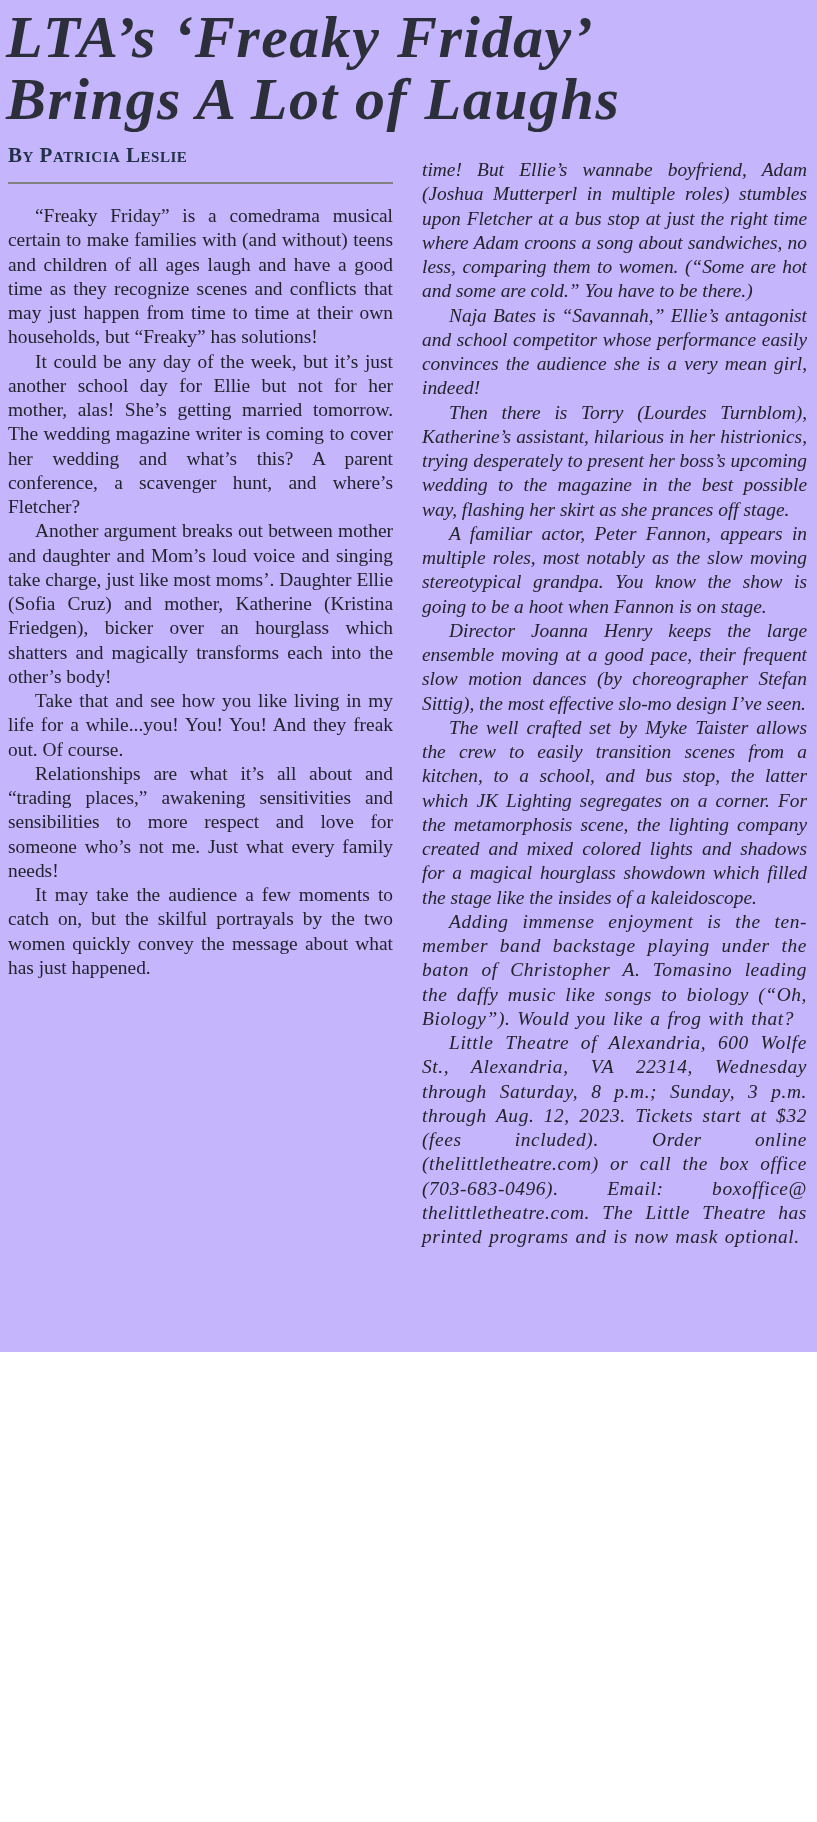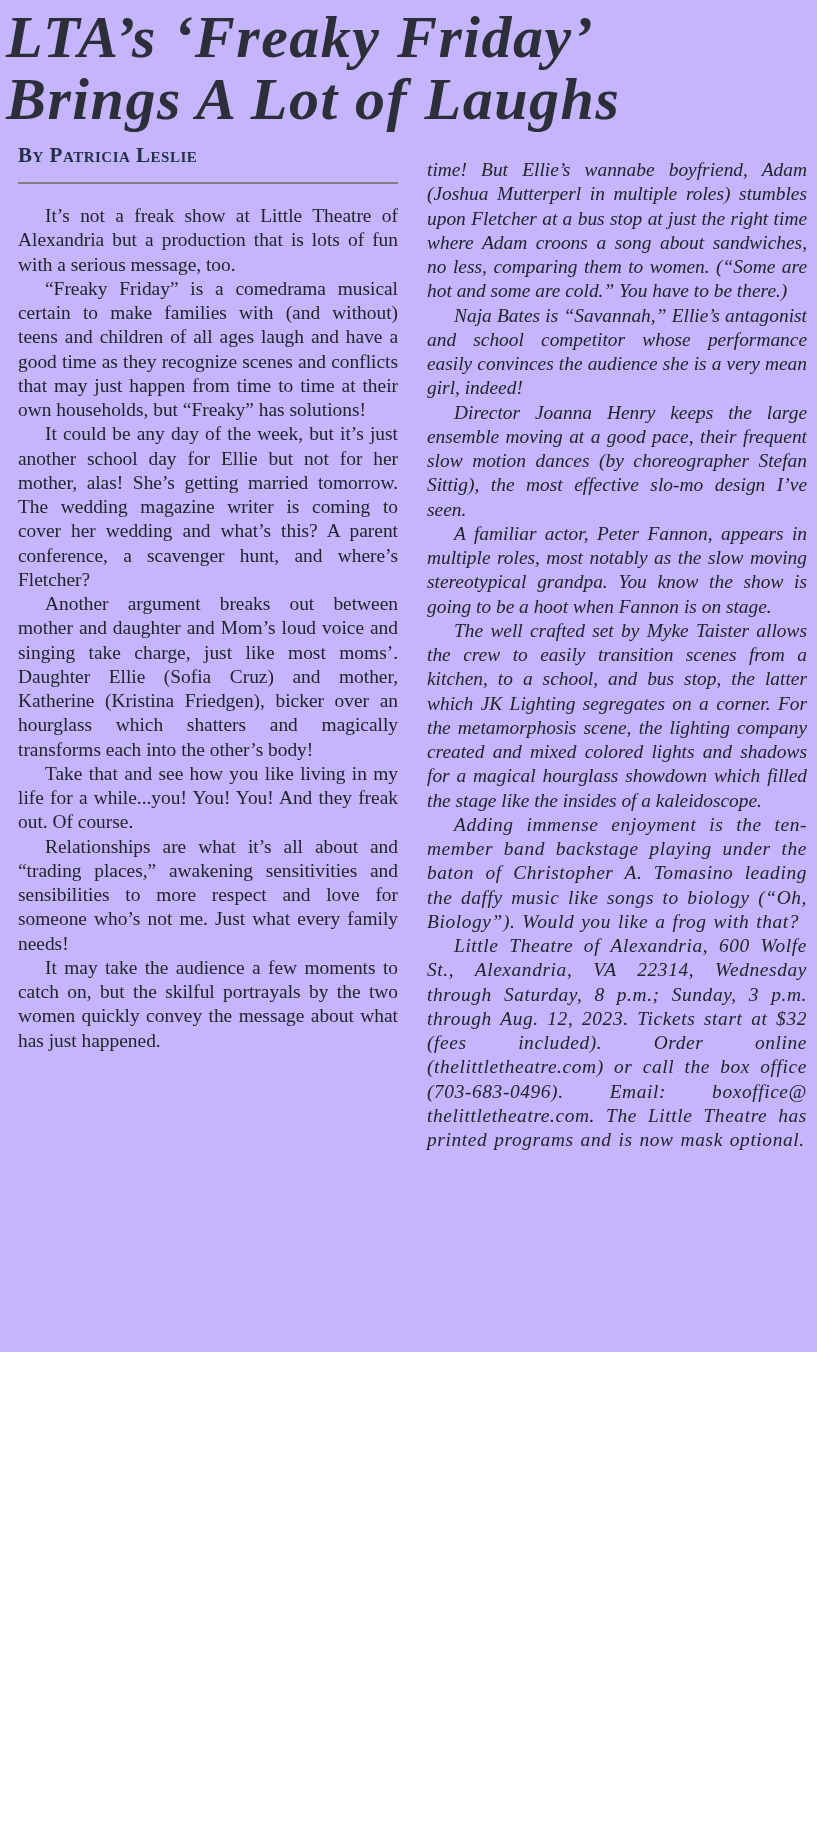--- a/index.html
+++ b/index.html
@@ -8,21 +8,21 @@
     background:#c4b5fd; font-family:"Liberation Serif", serif;
   }
   .headline {
     margin:0; padding:6px 8px 0 6px;
     font-style:italic; font-weight:600;
     font-size:60px; line-height:62px; letter-spacing:1.5px;
     color:#2c2f3a;
   }
   .columns {
     display:flex; gap:29px;
-    margin:4px 10px 0 18px;
+    margin:4px 10px 0 8px;
     height:1246px; overflow:hidden;
   }
   .col { flex:1 1 0; min-width:0; }
   .byline {
     margin-top:8px;
     font-variant:small-caps; font-weight:bold;
     font-size:21px; line-height:26px; letter-spacing:.5px;
     color:#223147;
   }
   .byline-rule { border:0; border-top:2px solid #818181; margin:14px 0 0; }
@@ -57,35 +57,35 @@
 
 <div class="page">
 
   <h1 class="headline"><span>LTA’s ‘Freaky Friday’</span><br><span>Brings A Lot of Laughs</span></h1>
 
   <div class="columns">
     <div class="col col-left">
       <div class="byline">By Patricia Leslie</div>
       <hr class="byline-rule">
       <div class="paras">
-          <p>It’s not a freak show at Little Theatre of Alexandria but a production that is lots of fun with a serious message, too.</p>
           <p>“Freaky Friday” is a comedrama musical certain to make families with (and without) teens and children of all ages laugh and have a good time as they recognize scenes and conflicts that may just happen from time to time at their own households, but “Freaky” has solutions!</p>
           <p>It could be any day of the week, but it’s just another school day for Ellie but not for her mother, alas!  She’s getting married tomorrow. The wedding magazine writer is coming to cover her wedding and what’s this? A parent conference, a scavenger hunt, and where’s Fletcher?</p>
           <p>Another argument breaks out between mother and daughter and Mom’s loud voice and singing take charge, just like most moms’. Daughter Ellie (Sofia Cruz)  and mother, Katherine (Kristina Friedgen), bicker over an hourglass which shatters and magically transforms each into the other’s body!</p>
           <p>Take that and see how you like living in my life for a while...you!  You!  You! And they freak out.  Of course.</p>
           <p>Relationships are what it’s all about and “trading places,” awakening sensitivities and sensibilities to more respect and love for someone who’s not me. Just what every family needs!</p>
           <p>It may take the audience a few moments to catch on, but the skilful portrayals by the two women quickly convey the message about what has just happened.</p>
         </div>
     </div>
     <div class="col col-right">
       <div class="paras">
           <p class="no-indent">time!  But Ellie’s wannabe boyfriend, Adam (Joshua Mutterperl in multiple roles) stumbles upon Fletcher at a bus stop at just the right time where Adam croons a song about sandwiches, no less, comparing them to women. (“Some are hot and some are cold.” You have to be there.)</p>
           <p>Naja Bates is “Savannah,” Ellie’s antagonist and school competitor whose performance easily convinces the audience she is a very mean girl, indeed!</p>
+          <p>Then there is Torry (Lourdes Turnblom), Katherine’s assistant, hilarious in her histrionics, trying desperately to present her boss’s upcoming wedding to the magazine in the best possible way, flashing her skirt as she prances off stage.</p>
+          <p>A familiar actor, Peter Fannon, appears in multiple roles, most notably as the slow moving stereotypical grandpa. You know the show is going to be a hoot when Fannon is on stage.</p>
           <p>Director Joanna Henry keeps the large ensemble moving at a good pace, their frequent slow motion dances (by choreographer Stefan Sittig), the most effective slo-mo design I’ve seen.</p>
-          <p>A familiar actor, Peter Fannon, appears in multiple roles, most notably as the slow moving stereotypical grandpa. You know the show is going to be a hoot when Fannon is on stage.</p>
           <p>The well crafted set by Myke Taister allows the crew to easily transition scenes from a kitchen, to a school, and bus stop, the latter which JK Lighting segregates on a corner. For the metamorphosis scene, the lighting company created and mixed colored lights and shadows for a magical hourglass showdown which filled the stage like the insides of a kaleidoscope.</p>
           <p class="spaced">Adding immense enjoyment is the ten-member band backstage playing under the baton of Christopher A. Tomasino leading the daffy music like songs to biology (“Oh, Biology”). Would you like a frog with that?</p>
           <p class="spaced">Little Theatre of Alexandria, 600 Wolfe St., Alexandria, VA 22314, Wednesday through Saturday, 8 p.m.; Sunday, 3 p.m. through Aug. 12, 2023.  Tickets start at $32 (fees included). Order online (thelittletheatre.com) or call the box office (703-683-0496). Email: boxoffice@ thelittletheatre.com. The Little Theatre has printed programs and is now mask optional.</p>
         </div>
     </div>
   </div>
 
   <figure class="photo-block" style="margin:14px 10px 0 7px;">
     <div class="photo-frame">
       <svg viewBox="0 0 800 358" width="800" height="358" preserveAspectRatio="none" role="img">

